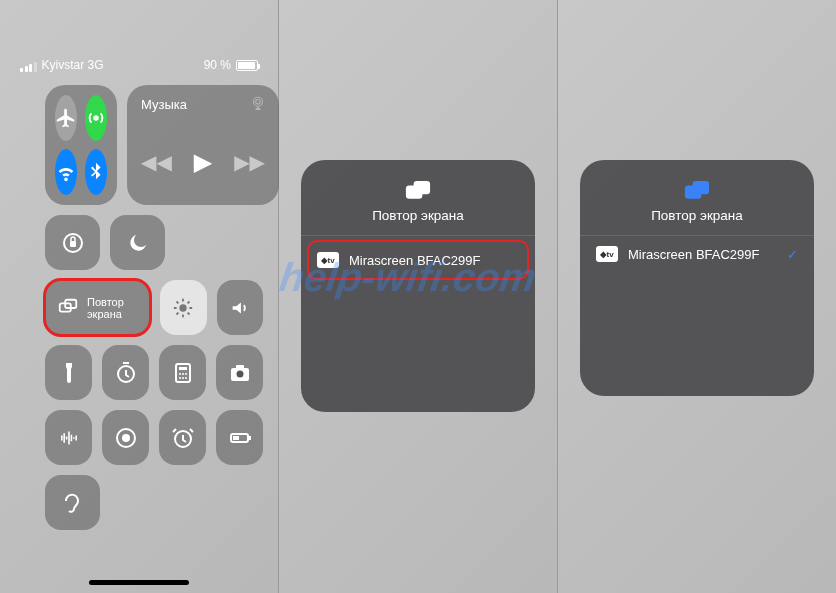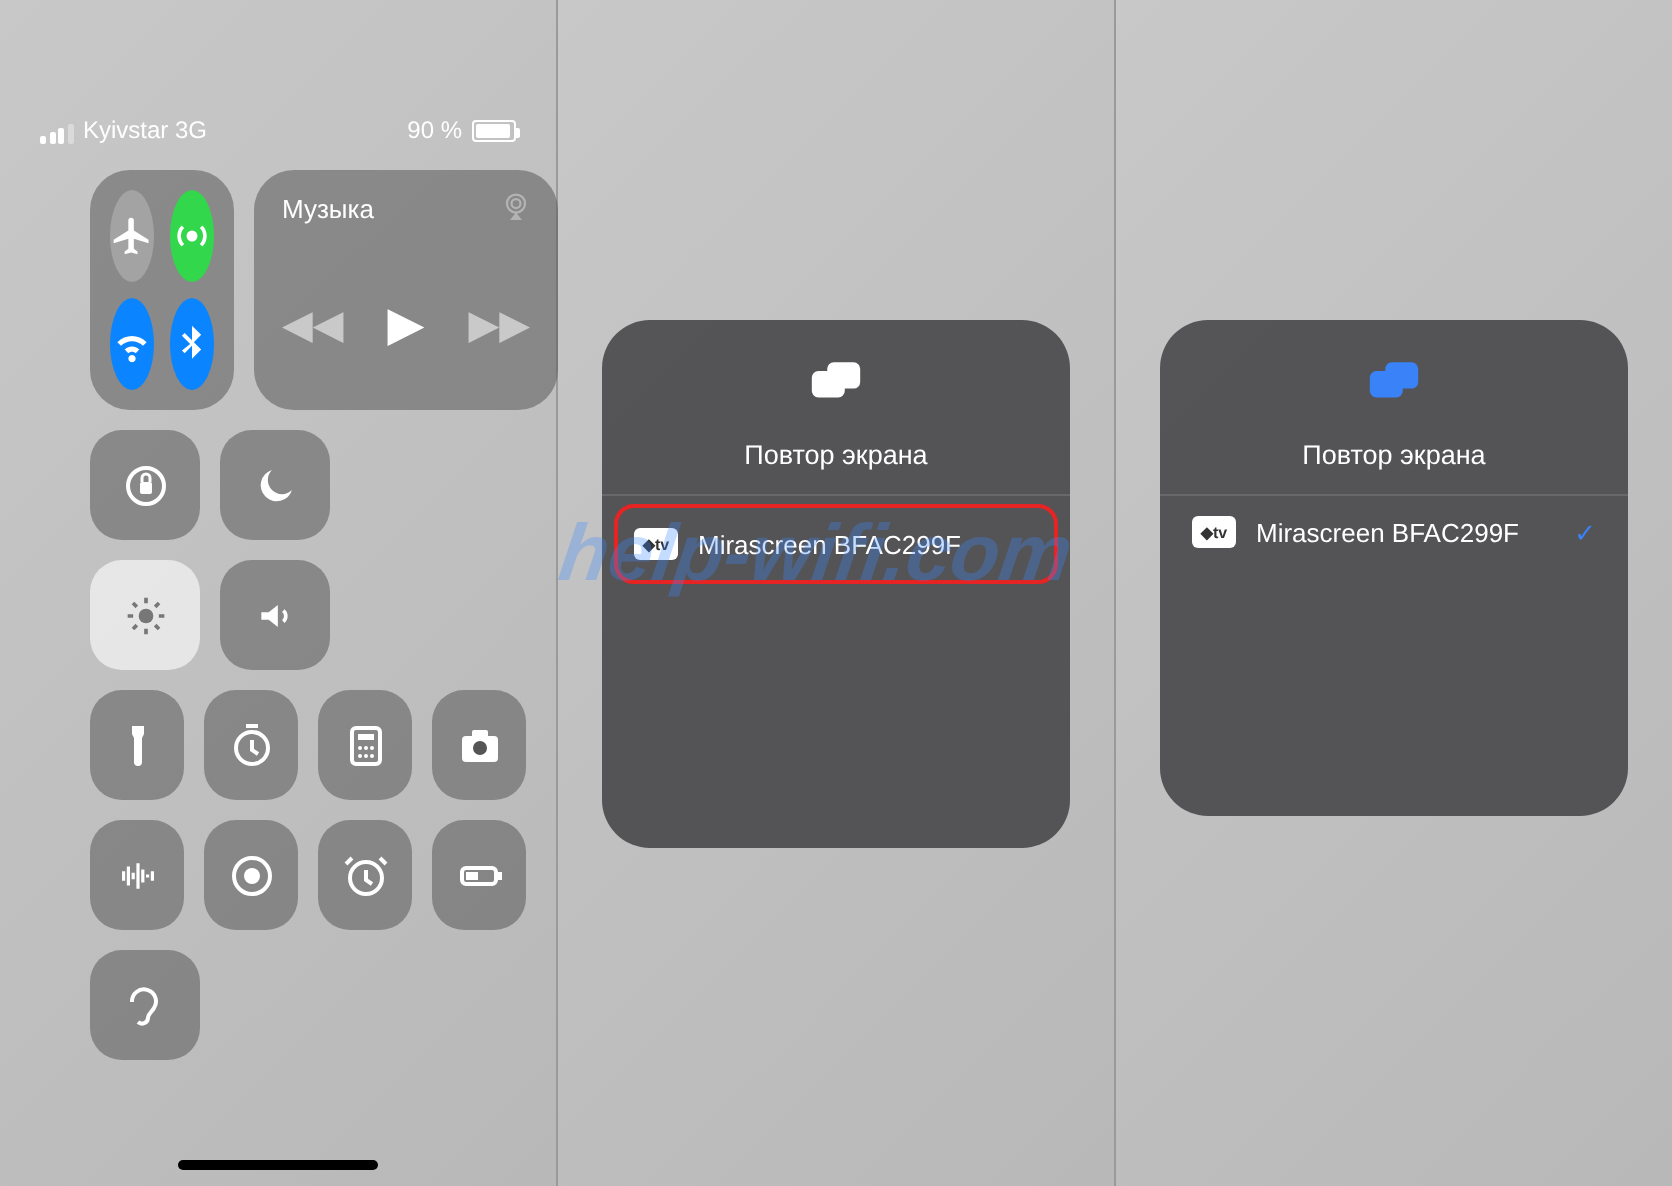--- a/index.html
+++ b/index.html
@@ -113,21 +113,21 @@
     white-space:nowrap;
   }
 
   
   .sheet{
     position:absolute; left:22px; right:22px; top:160px;
     background:rgba(75,75,78,.92); border-radius:24px; padding-bottom:14px;
     color:#fff;
   }
   .sheet-head{
-    display:flex; flex-direction:column; align-items:center; gap:18px;
+    display:flex; flex-direction:column; align-items:center; gap:6px;
     padding:20px 0 12px 0; border-bottom:1px solid rgba(255,255,255,.12);
   }
   .sheet-head svg{ fill:#fff;}
   .sheet .sheet-head.blue svg { fill:#3A82F7; }
   .sheet-title{ font-size:13.5px; font-weight:500;}
   .device-row{
     display:flex; align-items:center; gap:10px; padding:10px 16px; font-size:13px;
   }
   .device-row .chip{
     width:22px; height:16px; background:#fff; color:#333; border-radius:3px; font-size:8px; font-weight:700;
@@ -215,20 +215,30 @@
           </svg>
       </div>
       <div class="cap dnd">
         <svg viewBox="0 0 24 24">
             <path d="M20 14A8 8 0 1 1 10 4a7 7 0 0 0 10 10z"></path>
           </svg>
       </div>
     </div>
 
     <div class="cc-row3">
+      <div class="screen-mirror highlight-red">
+        <svg width="22" height="22" viewBox="0 0 24 24" fill="none" stroke="#fff" stroke-width="2">
+            <rect x="3" y="7" width="12" height="9" rx="2"></rect>
+            <rect x="9" y="3" width="12" height="9" rx="2"></rect>
+          </svg>
+        <div>
+          <div>Повтор</div>
+          <div>экрана</div>
+        </div>
+      </div>
       <div class="bright-vol">
         <svg width="22" height="22" viewBox="0 0 24 24" fill="#777">
             <circle cx="12" cy="12" r="4"></circle>
             <g stroke="#777" stroke-width="2">
               <path d="M12 2v3M12 19v3M2 12h3M19 12h3M4.9 4.9l2.1 2.1M17 17l2.1 2.1M4.9 19.1L7 17M17 7l2.1-2.1"></path>
             </g>
           </svg>
       </div>
       <div class="bright-vol vol">
         <svg width="22" height="22" viewBox="0 0 24 24" fill="#fff">

